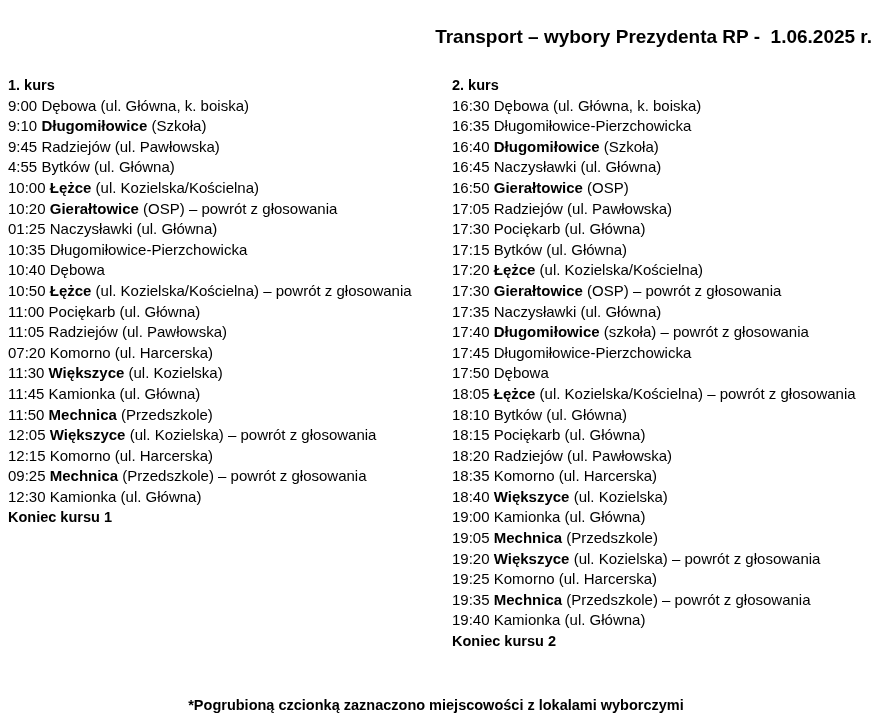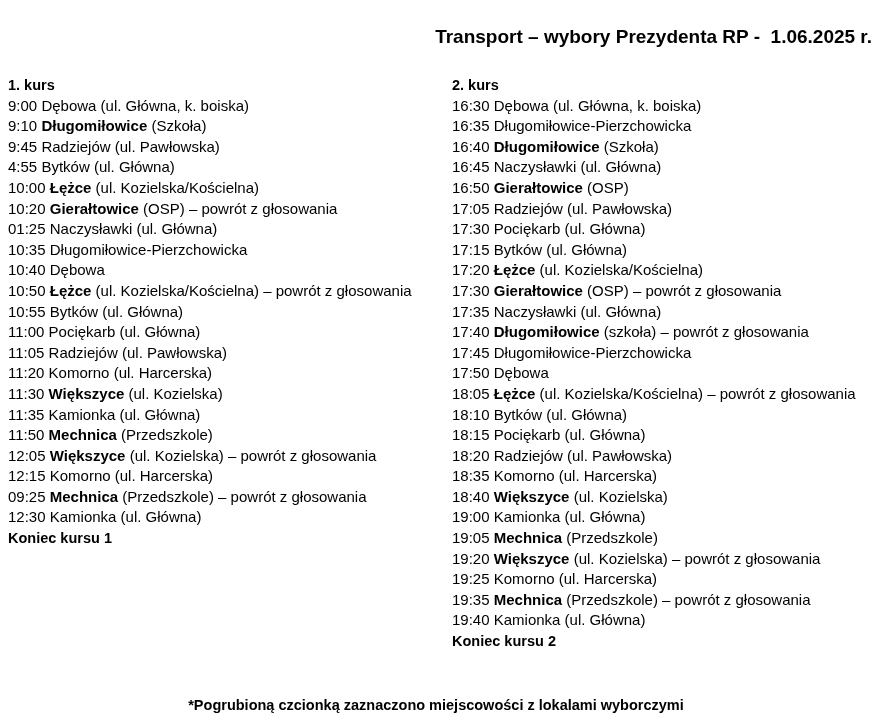--- a/index.html
+++ b/index.html
@@ -74,26 +74,25 @@
           <div class="row"><span class="time">9:00 </span><span class="place">Dębowa</span><span class="detail"> (ul. Główna, k. boiska)</span></div>
           <div class="row"><span class="time">9:10 </span><span class="place bold">Długomiłowice</span><span class="detail"> (Szkoła)</span></div>
           <div class="row"><span class="time">9:45 </span><span class="place">Radziejów</span><span class="detail"> (ul. Pawłowska)</span></div>
           <div class="row"><span class="time">4:55 </span><span class="place">Bytków</span><span class="detail"> (ul. Główna)</span></div>
           <div class="row"><span class="time">10:00 </span><span class="place bold">Łężce</span><span class="detail"> (ul. Kozielska/Kościelna)</span></div>
           <div class="row"><span class="time">10:20 </span><span class="place bold">Gierałtowice</span><span class="detail"> (OSP) – powrót z głosowania</span></div>
           <div class="row"><span class="time">01:25 </span><span class="place">Naczysławki</span><span class="detail"> (ul. Główna)</span></div>
           <div class="row"><span class="time">10:35 </span><span class="place">Długomiłowice-Pierzchowicka</span></div>
           <div class="row"><span class="time">10:40 </span><span class="place">Dębowa</span></div>
           <div class="row"><span class="time">10:50 </span><span class="place bold">Łężce</span><span class="detail"> (ul. Kozielska/Kościelna) – powrót z głosowania</span></div>
-          <div class="row"><span class="time">10:55 </span><span class="place">Bytków</span><span class="detail"> (ul. Główna)</span></div>
           <div class="row"><span class="time">11:00 </span><span class="place">Pociękarb</span><span class="detail"> (ul. Główna)</span></div>
           <div class="row"><span class="time">11:05 </span><span class="place">Radziejów</span><span class="detail"> (ul. Pawłowska)</span></div>
-          <div class="row"><span class="time">11:20 </span><span class="place">Komorno</span><span class="detail"> (ul. Harcerska)</span></div>
+          <div class="row"><span class="time">07:20 </span><span class="place">Komorno</span><span class="detail"> (ul. Harcerska)</span></div>
           <div class="row"><span class="time">11:30 </span><span class="place bold">Większyce</span><span class="detail"> (ul. Kozielska)</span></div>
-          <div class="row"><span class="time">11:35 </span><span class="place">Kamionka</span><span class="detail"> (ul. Główna)</span></div>
+          <div class="row"><span class="time">11:45 </span><span class="place">Kamionka</span><span class="detail"> (ul. Główna)</span></div>
           <div class="row"><span class="time">11:50 </span><span class="place bold">Mechnica</span><span class="detail"> (Przedszkole)</span></div>
           <div class="row"><span class="time">12:05 </span><span class="place bold">Większyce</span><span class="detail"> (ul. Kozielska) – powrót z głosowania</span></div>
           <div class="row"><span class="time">12:15 </span><span class="place">Komorno</span><span class="detail"> (ul. Harcerska)</span></div>
           <div class="row"><span class="time">09:25 </span><span class="place bold">Mechnica</span><span class="detail"> (Przedszkole) – powrót z głosowania</span></div>
           <div class="row"><span class="time">12:30 </span><span class="place">Kamionka</span><span class="detail"> (ul. Główna)</span></div>
         </div>
       <div class="col-footer">Koniec kursu 1</div>
     </section>
 
     <section class="column">

